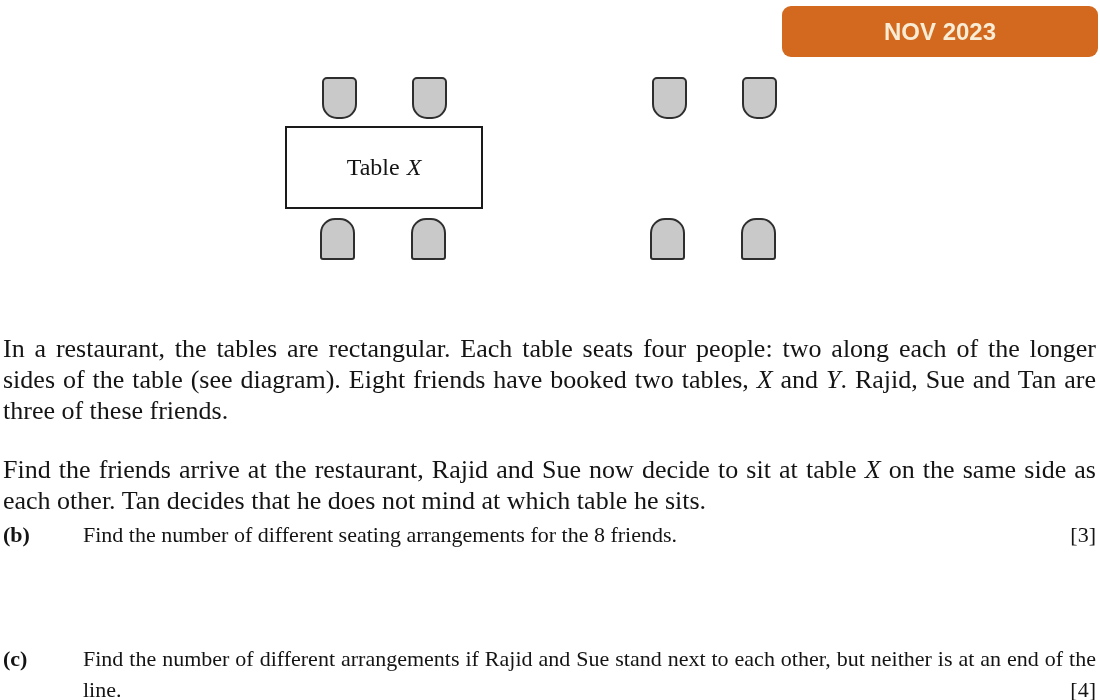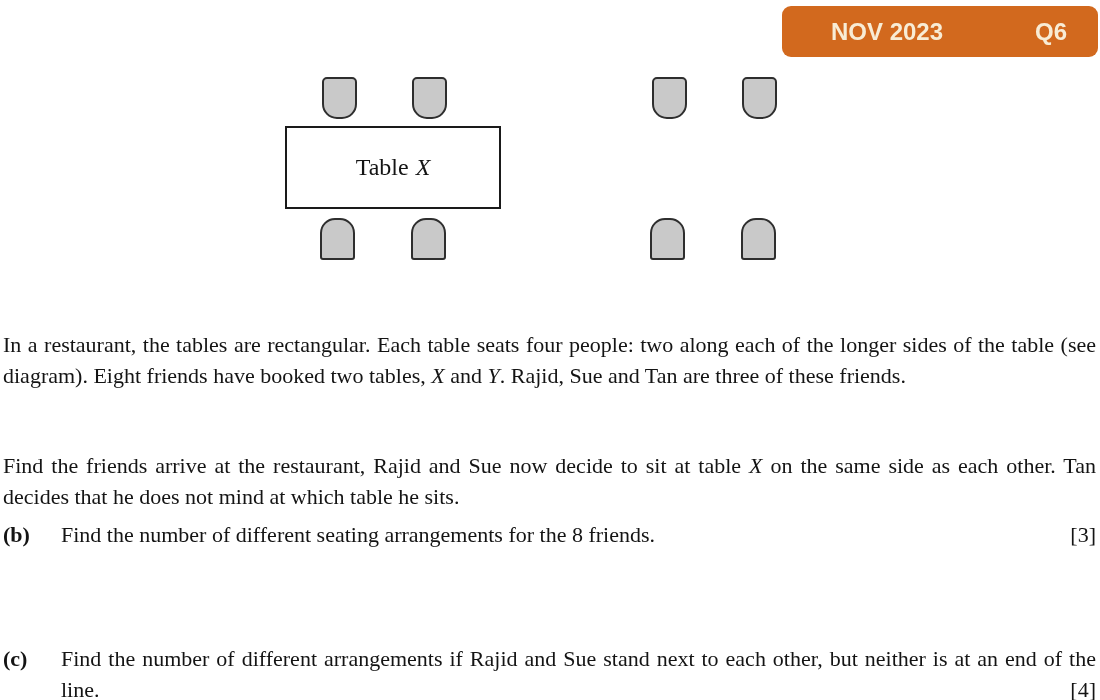--- a/index.html
+++ b/index.html
@@ -33,49 +33,46 @@
     position:absolute; box-sizing:border-box; background:#ffffff;
     border:2px solid #1a1a1a; display:flex; align-items:center; justify-content:center;
     font-size:24px;
   }
   .table-label { white-space:nowrap; }
   .table-label .var { font-style:italic; margin-left:7px; }
 
   
   .textblock {
     position:absolute; left:3px; right:4px;
-    font-size:22px; line-height:31px; text-align:justify;
+    font-size:26px; line-height:31px; text-align:justify;
   }
   .it { font-style:italic; }
   .part { position:absolute; left:3px; right:4px; font-size:22px; line-height:31px; }
   .part-label { position:absolute; left:0; top:0; font-weight:bold; }
-  .part-text { margin-left:58px; text-align:justify; }
+  .part-text { margin-left:80px; text-align:justify; }
   .marks { position:absolute; right:0; bottom:0; }
   .plain { text-align:left; }
 </style>
 </head>
 <body>
 
 <div class="page">
 
   <div class="badge">
     <div class="badge-seg seg-session">
       <span>NOV 2023</span>
     </div>
-    <div class="badge-seg seg-question">
-      <span>Q6</span>
-    </div>
   </div>
 
   <div class="diagram">
 
     <div class="chair chair-top" style="left:322px; top:77px;"></div>
     <div class="chair chair-top" style="left:412px; top:77px;"></div>
 
-    <div class="table-rect" style="left:285px; top:126px; width:216px; height:83px;">
+    <div class="table-rect" style="left:285px; top:126px; width:198px; height:83px;">
       <span class="table-label"><span>Table</span><span class="var">X</span></span>
     </div>
 
     <div class="chair chair-bottom" style="left:320px; top:218px;"></div>
     <div class="chair chair-bottom" style="left:411px; top:218px;"></div>
 
     <div class="chair chair-top" style="left:652px; top:77px;"></div>
     <div class="chair chair-top" style="left:742px; top:77px;"></div>
 
 

